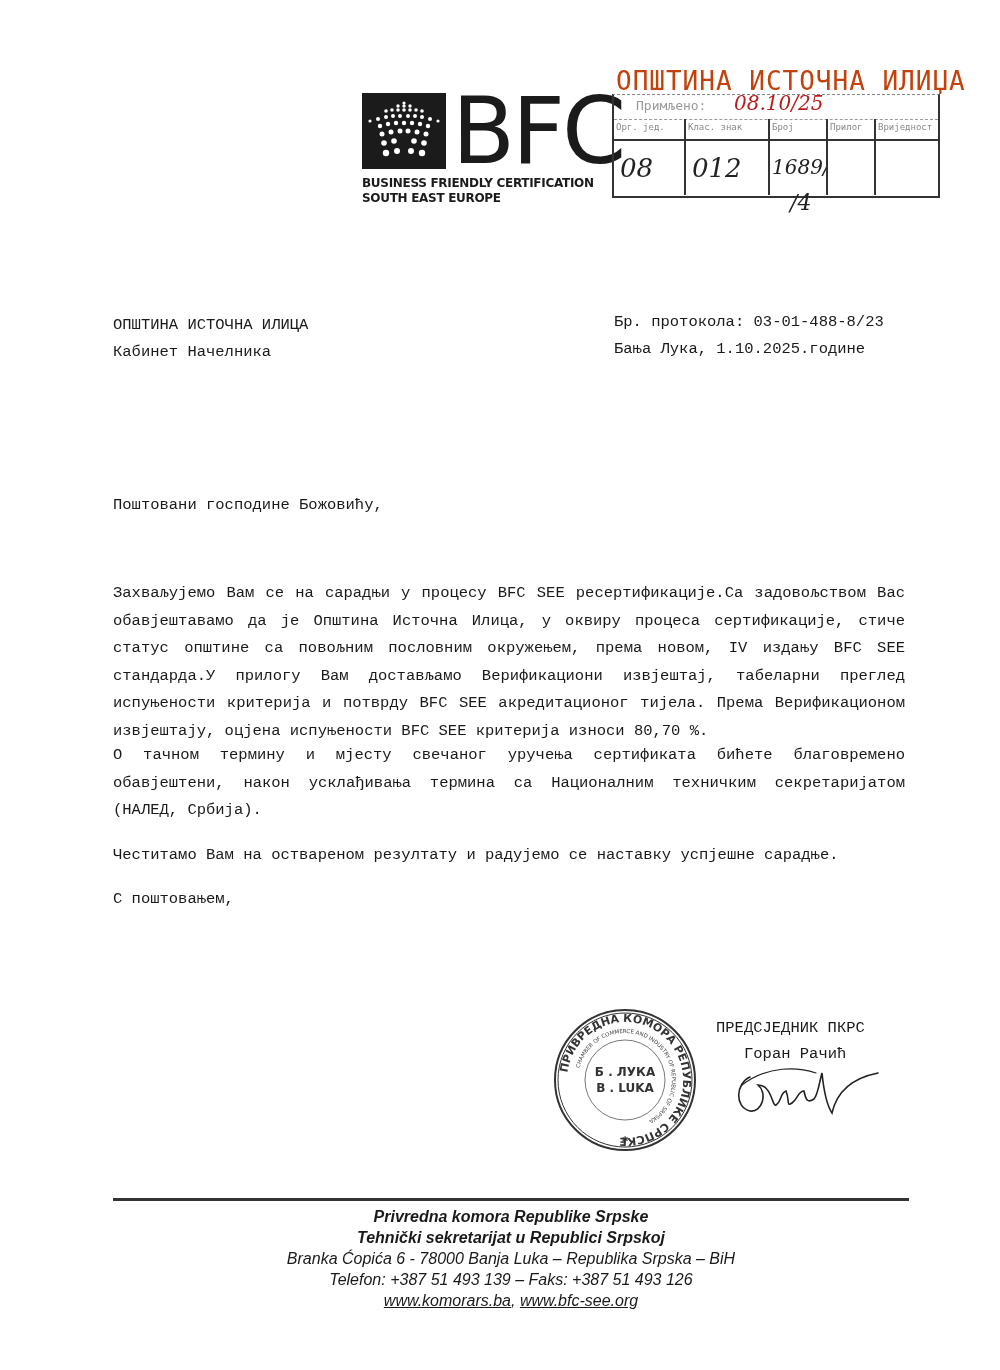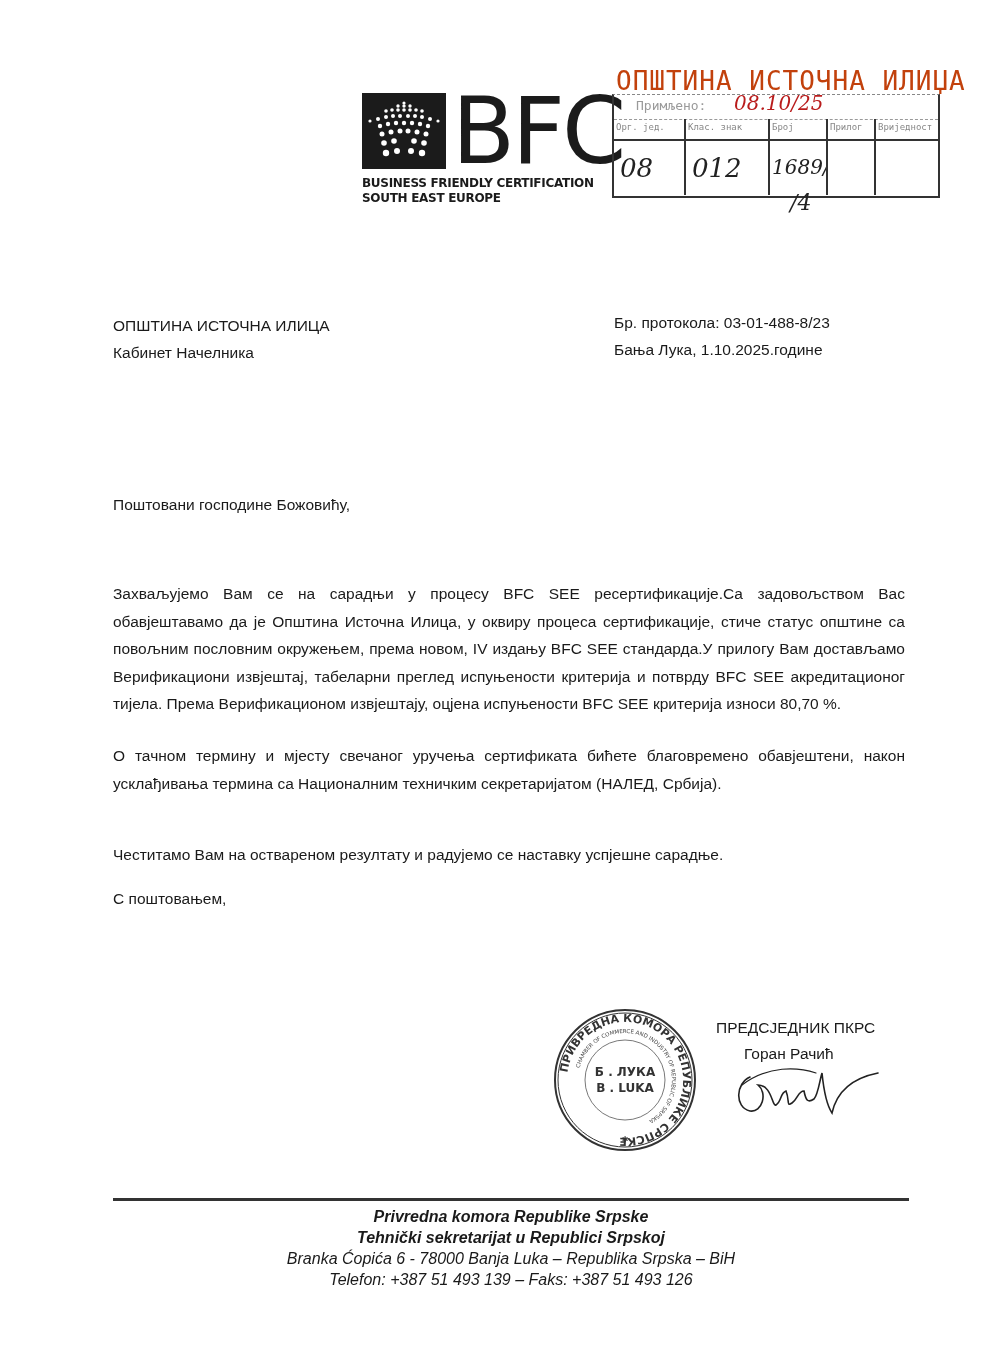--- a/index.html
+++ b/index.html
@@ -21,21 +21,21 @@
   .stamp-received-label { position: absolute; left: 6px; top: 3px; font-size: 13px; color: #9a9a9a; margin-left: 16px; }
   .stamp-received-val { position: absolute; left: 120px; top: -4px; font-family: "DejaVu Serif", serif; font-style: italic; font-size: 20px; color: #b91c1c; }
   .stamp-row2 { position: absolute; left: 0; top: 24px; width: 100%; height: 20px; border-bottom: 2px solid #333; display: flex; }
   .stamp-row3 { position: absolute; left: 0; top: 46px; width: 100%; height: 54px; display: flex; }
   .cell { box-sizing: border-box; border-right: 2px solid #333; font-size: 9px; color: #888; padding: 3px 2px; white-space: nowrap; overflow: hidden; }
   .cell:last-child { border-right: none; }
   .c1 { width: 72px; } .c2 { width: 84px; } .c3 { width: 58px; } .c4 { width: 48px; } .c5 { flex: 1; }
   .hand { font-family: "DejaVu Serif", serif; font-style: italic; font-size: 26px; color: #222; padding: 12px 6px; }
 
   
-  .body-text { font-family: Liberation Sans, sans-serif; font-size: 15.5px; color: #1a1a1a; }
+  .body-text { font-family: Liberation Mono, monospace; font-size: 15.5px; color: #1a1a1a; }
   .recipient { left: 113px; top: 312px; line-height: 27px; }
   .protocol { left: 614px; top: 309px; line-height: 27px; }
   .salutation { left: 113px; top: 496px; }
   .para1 { left: 113px; top: 560px; width: 792px; line-height: 27.5px; text-align: justify; margin-top: 20px; }
   .para2 { left: 113px; top: 742px; width: 792px; line-height: 27.5px; text-align: justify; }
   .congrats { left: 113px; top: 846px; }
   .closing { left: 113px; top: 890px; }
 
   
   .seal { left: 553px; top: 1008px; width: 144px; height: 144px; }
@@ -180,13 +180,16 @@
     <path d="M14,30 C40,10 70,12 88,18" fill="none" stroke="#222" stroke-width="1.2" stroke-linecap="round"></path>
   </svg>
 </div>
 
 <div class="abs footer-rule"></div>
 <div class="abs footer">
   <div class="b">Privredna komora Republike Srpske</div>
   <div class="b">Tehnički sekretarijat u Republici Srpskoj</div>
   <div>Branka Ćopića 6 - 78000 Banja Luka – Republika Srpska – BiH</div>
   <div>Telefon: +387 51 493 139 – Faks: +387 51 493 126</div>
+  <div>
+    <a>www.komorars.ba</a><span>, </span><a>www.bfc-see.org</a>
+  </div>
 </div>
 
 </body></html>

